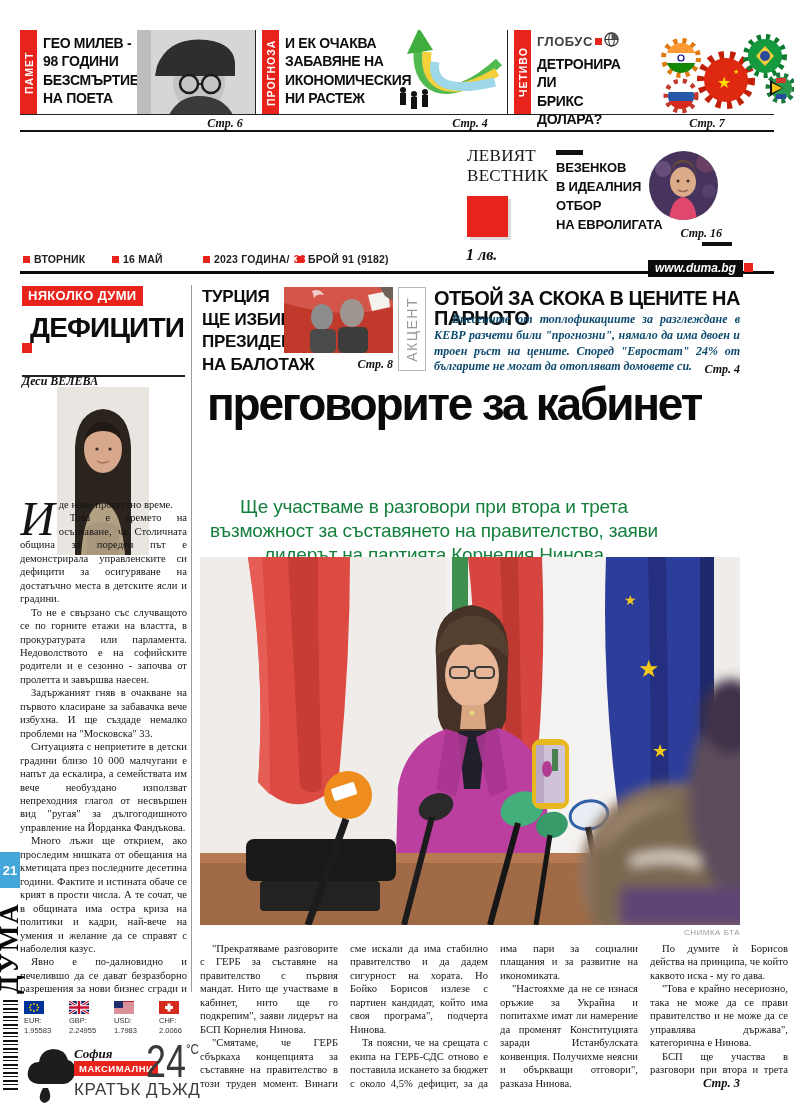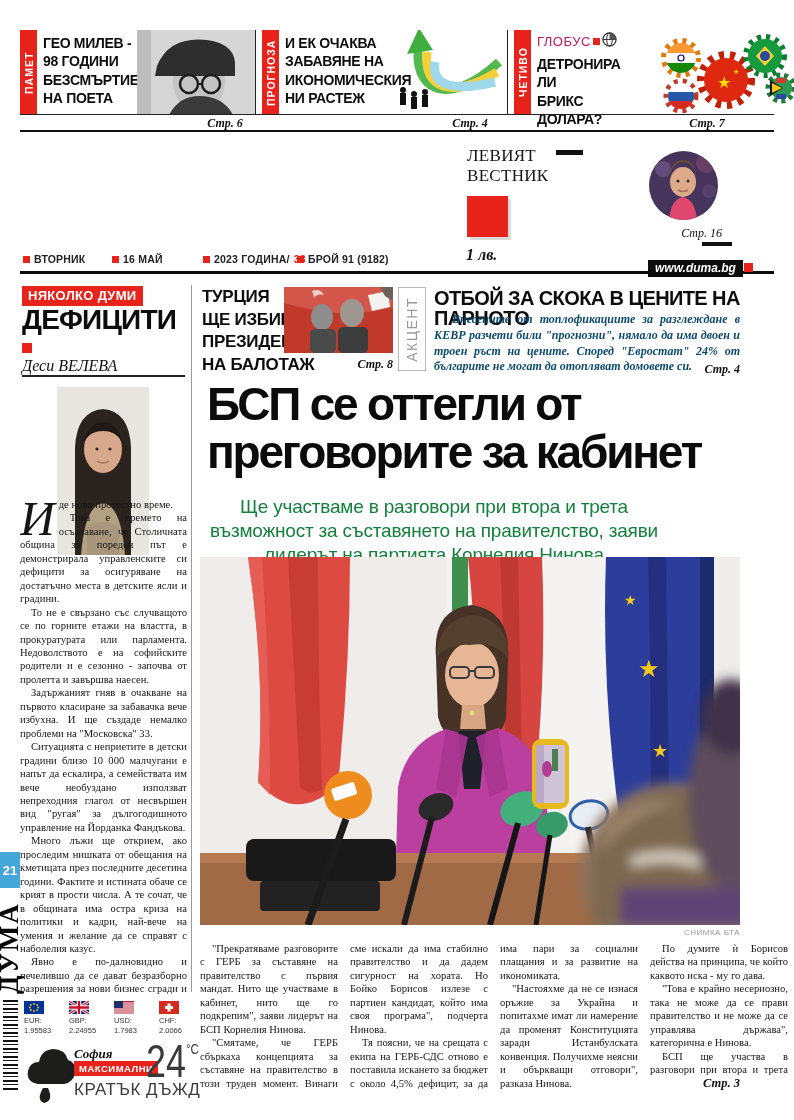--- a/index.html
+++ b/index.html
@@ -13,56 +13,56 @@
   .teaser + .teaser{border-left:1px solid #222;}
   .t1{width:238px;} .t2{width:246px;padding-left:6px;} .t3{flex:1;padding-left:6px;}
   .ttag{width:17px;background:#e8231c;color:#fff;font-weight:bold;font-size:10.5px;
         letter-spacing:1px;writing-mode:vertical-rl;transform:rotate(180deg);
         display:flex;align-items:center;justify-content:center;}
   .ttitle{width:94px;padding:4px 0 0 6px;font-weight:bold;font-size:14px;line-height:1.32;letter-spacing:-0.3px;color:#0d0d0d;}
   .t2 .ttitle{width:104px;}
   .tgfx{flex:1;display:flex;align-items:center;justify-content:center;}
   .t3mid{width:106px;padding:2px 0 0 6px;}
   .brandrow{display:flex;align-items:center;gap:2px;margin-bottom:4px;}
-  .brandname{font-weight:normal;font-size:13px;color:#be185d;letter-spacing:0.5px;}
+  .brandname{font-weight:bold;font-size:13px;color:#404040;letter-spacing:0.5px;}
   .brand-redsq{width:7px;height:7px;background:#e8231c;display:inline-block;}
   .ttitle3{font-weight:bold;font-size:14px;line-height:1.32;letter-spacing:-0.3px;color:#0d0d0d;}
   .tline1{left:20px;top:114px;width:754px;height:1px;background:#222;}
   .tref{font-family:"Liberation Serif",serif;font-weight:bold;font-style:italic;font-size:12px;width:60px;text-align:center;top:116px;}
   .tref1{left:195px;} .tref2{left:440px;} .tref3{left:677px;}
   .tline2{left:20px;top:130px;width:754px;height:2px;background:#111;}
 
   
   .mast{left:24px;top:134px;margin:0;font-family:"Liberation Serif",serif;font-weight:bold;
         font-size:126px;line-height:0.84;letter-spacing:-3px;color:#0a0a0a;
         text-shadow:-4px 3px 0 #c7c7c7;}
   .reg{display:inline-block;font-size:25px;letter-spacing:0;position:relative;top:-68px;left:2px;text-shadow:none;}
   .tagline{left:467px;top:146px;font-family:"Liberation Serif",serif;font-size:17px;line-height:1.2;color:#151515;letter-spacing:0.3px;}
   .redsq{left:467px;top:196px;width:41px;height:41px;background:#e8231c;box-shadow:3px 3px 0 #dcdcdc;}
   .vz-dash{background:#111;}
   .d1{left:556px;top:150px;width:27px;height:5px;}
   .d2{left:702px;top:242px;width:30px;height:4px;}
   .vz-text{left:556px;top:159px;font-weight:bold;font-size:13px;line-height:1.45;letter-spacing:-0.2px;color:#0d0d0d;}
   .vz-photo{left:649px;top:151px;width:69px;height:69px;border-radius:50%;overflow:hidden;}
-  .vz-page{left:662px;top:226px;width:60px;text-align:right;font-family:"Liberation Serif",serif;font-weight:normal;font-style:italic;font-size:12px;}
+  .vz-page{left:662px;top:226px;width:60px;text-align:right;font-family:"Liberation Serif",serif;font-weight:bold;font-style:italic;font-size:12px;}
   .mmeta{top:253px;display:flex;align-items:center;gap:4px;font-weight:bold;font-size:10.5px;letter-spacing:0.2px;color:#222;}
   .m1{left:23px;} .m2{left:112px;} .m3{left:203px;} .m4{left:297px;}
   .bullet{width:7px;height:7px;background:#e8231c;display:inline-block;}
   .rednum{color:#e8231c;}
   .price{left:466px;top:246px;font-family:"Liberation Serif",serif;font-weight:bold;font-style:italic;font-size:16px;}
   .mastline{left:20px;top:271px;width:754px;height:3px;background:#0c0c0c;}
   .website{left:648px;top:260px;background:#0c0c0c;color:#fff;font-weight:bold;font-style:italic;
            font-size:12px;padding:1px 7px 2px;text-decoration:none;}
   .web-redsq{left:744px;top:263px;width:9px;height:9px;background:#e8231c;}
 
   
   .kicker{left:22px;top:286px;background:#e8231c;color:#fff;font-weight:bold;font-size:13px;padding:2px 6px 3px;letter-spacing:0.3px;}
-  .op-title{left:22px;top:306px;margin:0;font-weight:bold;font-size:28px;line-height:1;letter-spacing:-0.8px;color:#0d0d0d;}
+  .op-title{left:22px;top:306px;margin:8px;font-weight:bold;font-size:28px;line-height:1;letter-spacing:-0.8px;color:#0d0d0d;}
   .op-redsq{left:22px;top:343px;width:10px;height:10px;background:#e8231c;}
-  .op-author{left:22px;top:357px;font-family:"Liberation Serif",serif;font-weight:normal;font-style:italic;font-size:16px;}
+  .op-author{left:22px;top:374px;font-family:"Liberation Serif",serif;font-weight:bold;font-style:italic;font-size:12px;}
   .op-line{left:22px;top:375px;width:163px;height:2px;background:#222;}
   .op-photo{left:57px;top:387px;width:92px;height:168px;}
   .op-body{left:20px;top:498px;width:167px;height:496px;font-family:"Liberation Serif",serif;
            font-size:10.6px;line-height:1.27;text-align:justify;overflow:hidden;color:#151515;}
   .op-body p{margin:0;text-indent:11px;}
   .op-body p.first{text-indent:0;}
   .dropcap{float:left;font-family:"Liberation Serif",serif;font-style:italic;font-size:48px;line-height:0.78;padding:2px 4px 0 0;}
   .vdiv{left:191px;top:285px;width:1px;height:707px;background:#9a9a9a;}
 
   
@@ -230,20 +230,26 @@
   <div class="tref tref2">Стр. 4</div>
   <div class="tref tref3">Стр. 7</div>
   <div class="tline2"></div>
 
   <div class="tagline">
     <div>ЛЕВИЯТ</div>
     <div>ВЕСТНИК</div>
   </div>
   <div class="redsq"></div>
   <div class="vz-dash d1"></div>
+  <div class="vz-text">
+    <div>ВЕЗЕНКОВ</div>
+    <div>В ИДЕАЛНИЯ</div>
+    <div>ОТБОР</div>
+    <div>НА ЕВРОЛИГАТА</div>
+  </div>
   <div class="vz-photo">
     <svg width="69" height="69" viewBox="0 0 69 69">
       <rect width="69" height="69" fill="#46345c"></rect>
       <circle cx="14" cy="18" r="8" fill="#7a5f8f" opacity="0.6"></circle>
       <circle cx="57" cy="12" r="10" fill="#8d4a6e" opacity="0.5"></circle>
       <circle cx="60" cy="40" r="7" fill="#5d4a75" opacity="0.6"></circle>
       <ellipse cx="34" cy="31" rx="13" ry="15" fill="#dcab89"></ellipse>
       <path d="M21,27 Q22,12 34,11 Q46,12 47,27 L47,22 Q44,9 34,9 Q24,9 21,22 Z" fill="#6b4c33"></path>
       <path d="M20,69 Q22,48 34,46 Q46,48 48,69 Z" fill="#e0476f"></path>
       <circle cx="29" cy="30" r="1.5" fill="#3a2c22"></circle>
@@ -326,21 +332,20 @@
   <div class="tk-page">Стр. 8</div>
 
   <div class="ak-tag">
       <span>АКЦЕНТ</span>
     </div>
   <div class="ak-title">ОТБОЙ ЗА СКОКА В ЦЕНИТЕ НА ПАРНОТО</div>
   <div class="ak-lead">Внесените от топлофикациите за разглеждане в КЕВР разчети били "прогнозни", нямало да има двоен и троен ръст на цените. Според "Евростат" 24% от българите не могат да отопляват домовете си.</div>
   <div class="ak-page">Стр. 4</div>
 
   <h2 class="headline">
-    <div>БСП се оттегли от</div>
     <div>преговорите за кабинет</div>
   </h2>
   <div class="subhead">Ще участваме в разговори при втора и трета възможност за съставянето на правителство, заяви лидерът на партията Корнелия Нинова</div>
   <div class="main-photo">
     <svg width="540" height="368" viewBox="0 0 540 368">
       <defs>
           <filter id="b6">
             <feGaussianBlur stdDeviation="6"></feGaussianBlur>
           </filter>
         </defs>

